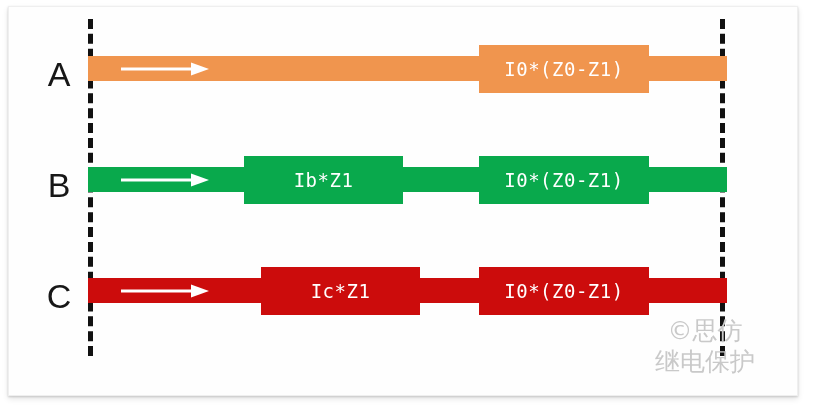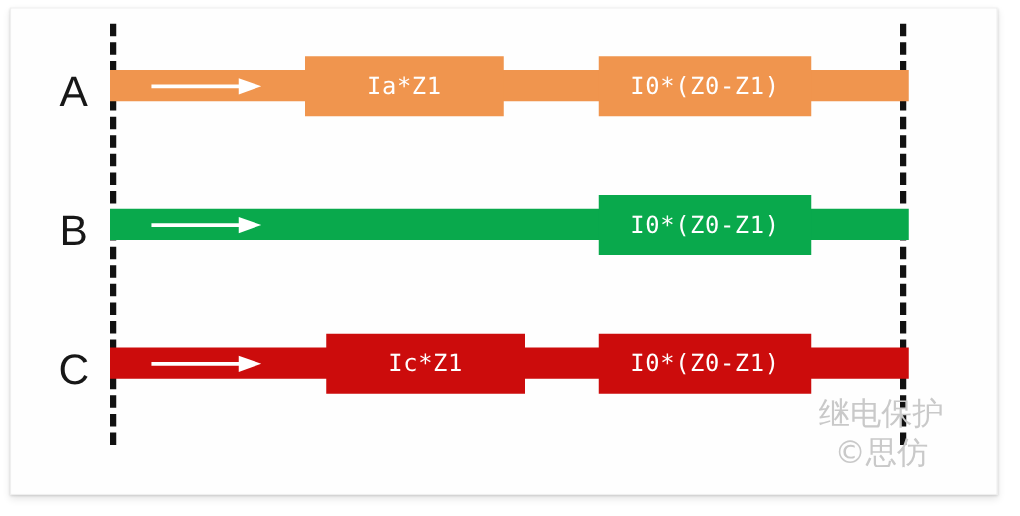--- a/index.html
+++ b/index.html
@@ -110,41 +110,41 @@
     <div class="canvas">
 
       <div class="dashline" style="left:79px; top:12px; height:337px;"></div>
       <div class="dashline" style="left:711px; top:12px; height:337px;"></div>
 
       <div class="row" style="top:32px;">
         <div class="row-label" style="top:18px;">A</div>
 
         <div class="bar" style="left:79px; width:639px; top:17px; background:#f0954e;"></div>
 
-        <div class="block" style="left:235px; width:159px; top:6px; background:#f0954e;">
-          <span class="block-text">Ia*Z1</span>
-        </div>
 
         <div class="block" style="left:470px; width:170px; top:6px; background:#f0954e;">
           <span class="block-text">I0*(Z0-Z1)</span>
         </div>
 
         <div class="arrow" style="left:112px; width:88px; top:23px;">
           <svg width="88" height="14" viewBox="0 0 88 14" aria-hidden="true">
             <path d="M0 7 L72 7" stroke="#ffffff" stroke-width="3" fill="none"></path>
             <path d="M70 0.5 L88 7 L70 13.5 Z" fill="#ffffff"></path>
           </svg>
         </div>
       </div>
 
       <div class="row" style="top:143px;">
         <div class="row-label" style="top:18px;">B</div>
 
         <div class="bar" style="left:79px; width:639px; top:17px; background:#09a94c;"></div>
 
+        <div class="block" style="left:235px; width:159px; top:6px; background:#09a94c;">
+          <span class="block-text">Ib*Z1</span>
+        </div>
 
         <div class="block" style="left:470px; width:170px; top:6px; background:#09a94c;">
           <span class="block-text">I0*(Z0-Z1)</span>
         </div>
 
         <div class="arrow" style="left:112px; width:88px; top:23px;">
           <svg width="88" height="14" viewBox="0 0 88 14" aria-hidden="true">
             <path d="M0 7 L72 7" stroke="#ffffff" stroke-width="3" fill="none"></path>
             <path d="M70 0.5 L88 7 L70 13.5 Z" fill="#ffffff"></path>
           </svg>
@@ -166,19 +166,19 @@
 
         <div class="arrow" style="left:112px; width:88px; top:23px;">
           <svg width="88" height="14" viewBox="0 0 88 14" aria-hidden="true">
             <path d="M0 7 L72 7" stroke="#ffffff" stroke-width="3" fill="none"></path>
             <path d="M70 0.5 L88 7 L70 13.5 Z" fill="#ffffff"></path>
           </svg>
         </div>
       </div>
 
       <div class="watermark">
+        <div>©思仿</div>
         <div>继电保护</div>
-        <div>©思仿</div>
       </div>
 
     </div>
   </div>
 </div>
 
 </body></html>

